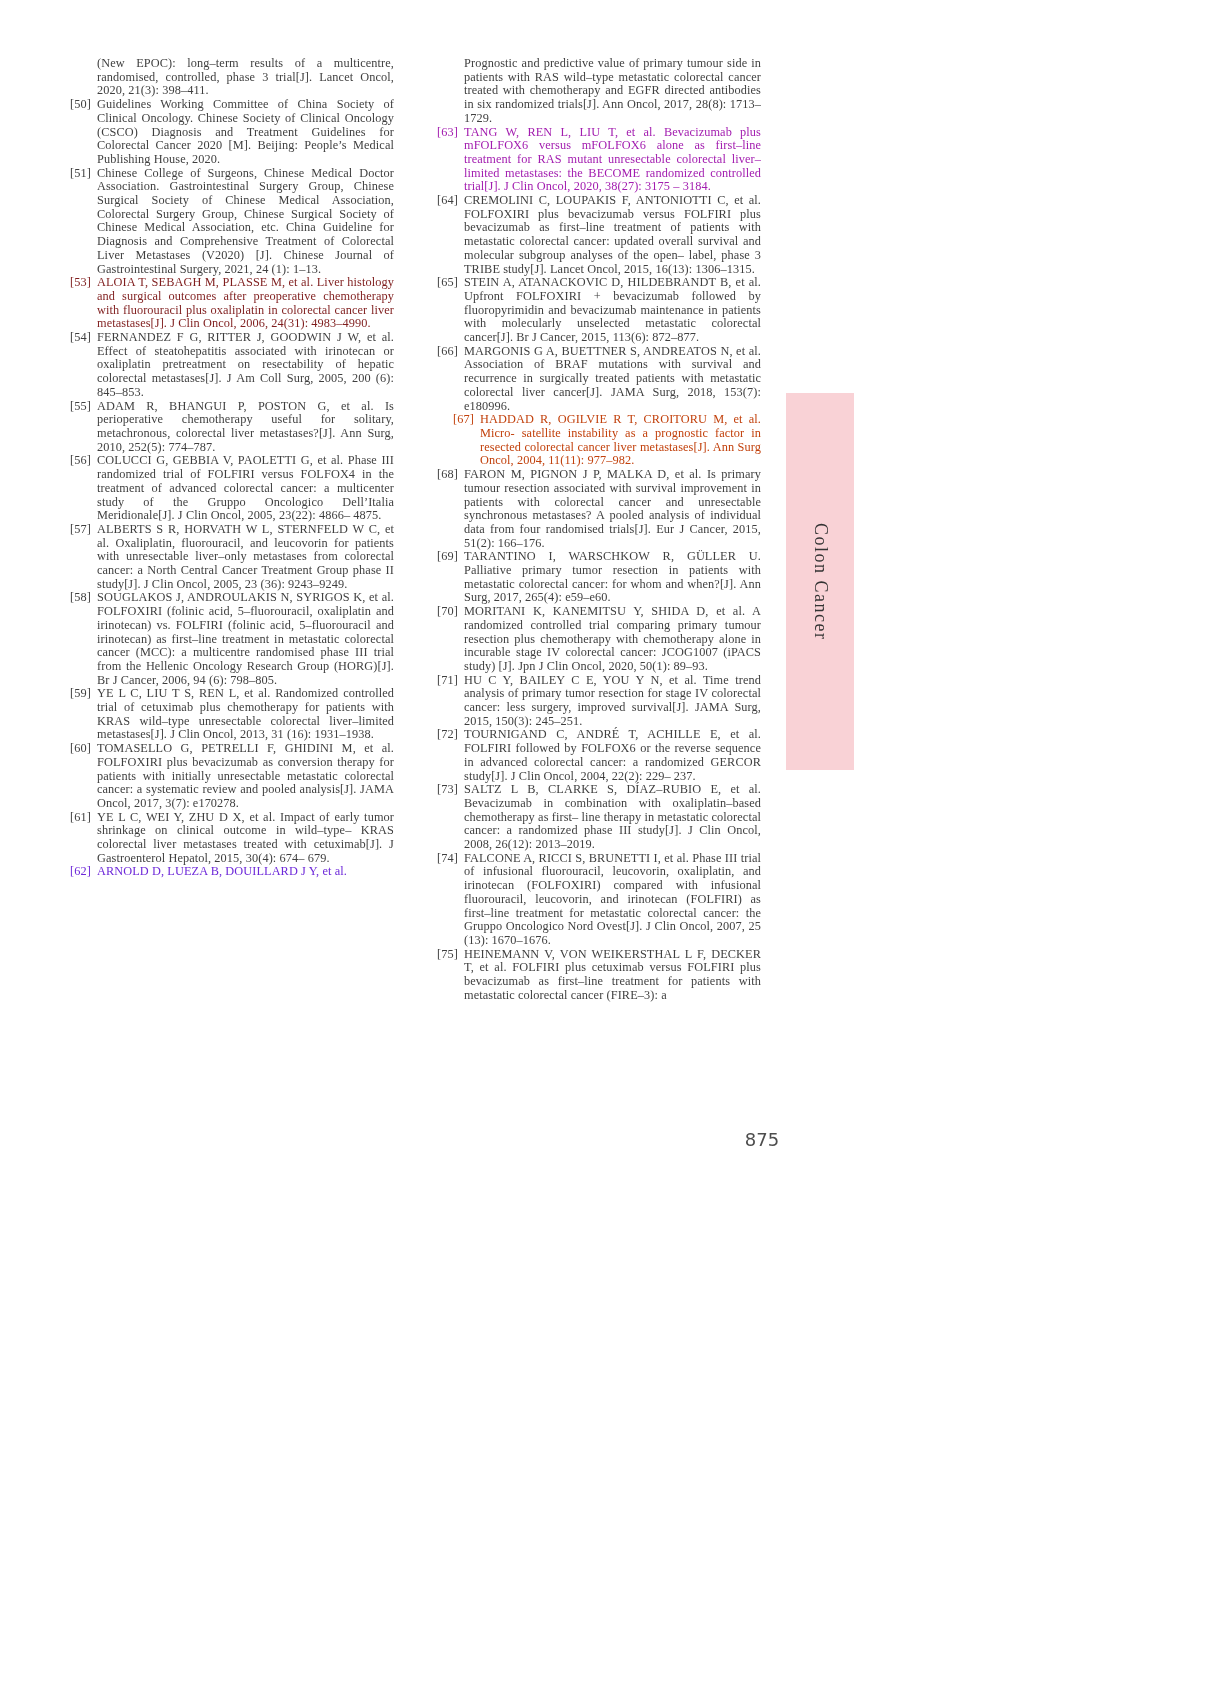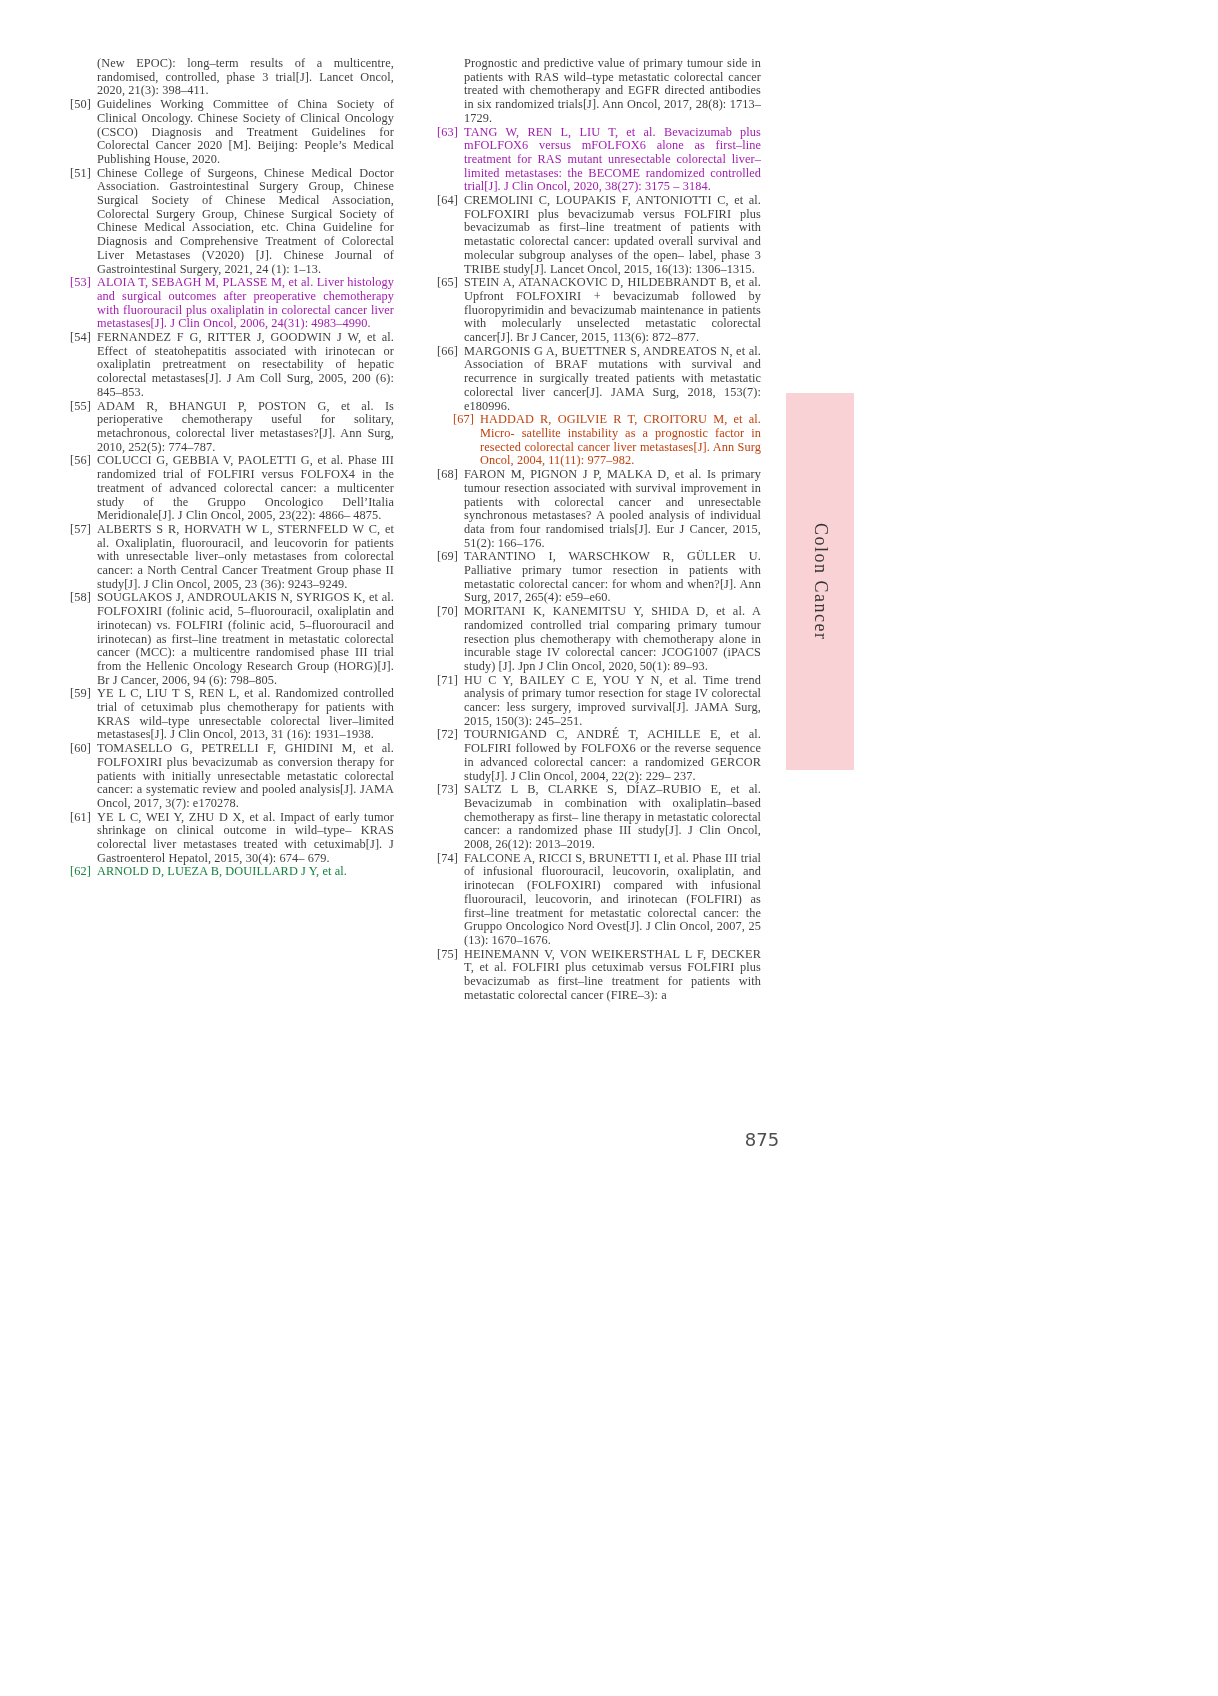--- a/index.html
+++ b/index.html
@@ -65,30 +65,30 @@
 </style>
 </head>
 <body>
 
 <div class="page">
 
   <div class="col col-left">
       <p class="ref" style="color: rgb(63, 63, 63);"><span class="ref-num"></span><span class="ref-text">(New EPOC): long–term results of a multicentre, randomised, controlled, phase 3 trial[J]. Lancet Oncol, 2020, 21(3): 398–411.</span></p>
       <p class="ref" style="color: rgb(63, 63, 63);"><span class="ref-num">[50]</span><span class="ref-text">Guidelines Working Committee of China Society of Clinical Oncology. Chinese Society of Clinical Oncology (CSCO) Diagnosis and Treatment Guidelines for Colorectal Cancer 2020 [M]. Beijing: People’s Medical Publishing House, 2020.</span></p>
       <p class="ref" style="color: rgb(63, 63, 63);"><span class="ref-num">[51]</span><span class="ref-text">Chinese College of Surgeons, Chinese Medical Doctor Association. Gastrointestinal Surgery Group, Chinese Surgical Society of Chinese Medical Association, Colorectal Surgery Group, Chinese Surgical Society of Chinese Medical Association, etc. China Guideline for Diagnosis and Comprehensive Treatment of Colorectal Liver Metastases (V2020) [J]. Chinese Journal of Gastrointestinal Surgery, 2021, 24 (1): 1–13.</span></p>
-      <p class="ref" style="color: #a21caf;"><span class="ref-num">[53]</span><span class="ref-text">ALOIA T, SEBAGH M, PLASSE M, et al. Liver histology and surgical outcomes after preoperative chemotherapy with fluorouracil plus oxaliplatin in colorectal cancer liver metastases[J]. J Clin Oncol, 2006, 24(31): 4983–4990.</span></p>
+      <p class="ref" style="color: #7f1d1d;"><span class="ref-num">[53]</span><span class="ref-text">ALOIA T, SEBAGH M, PLASSE M, et al. Liver histology and surgical outcomes after preoperative chemotherapy with fluorouracil plus oxaliplatin in colorectal cancer liver metastases[J]. J Clin Oncol, 2006, 24(31): 4983–4990.</span></p>
       <p class="ref" style="color: rgb(63, 63, 63);"><span class="ref-num">[54]</span><span class="ref-text">FERNANDEZ F G, RITTER J, GOODWIN J W, et al. Effect of steatohepatitis associated with irinotecan or oxaliplatin pretreatment on resectability of hepatic colorectal metastases[J]. J Am Coll Surg, 2005, 200 (6): 845–853.</span></p>
       <p class="ref" style="color: rgb(63, 63, 63);"><span class="ref-num">[55]</span><span class="ref-text">ADAM R, BHANGUI P, POSTON G, et al. Is perioperative chemotherapy useful for solitary, metachronous, colorectal liver metastases?[J]. Ann Surg, 2010, 252(5): 774–787.</span></p>
       <p class="ref" style="color: rgb(63, 63, 63);"><span class="ref-num">[56]</span><span class="ref-text">COLUCCI G, GEBBIA V, PAOLETTI G, et al. Phase III randomized trial of FOLFIRI versus FOLFOX4 in the treatment of advanced colorectal cancer: a multicenter study of the Gruppo Oncologico Dell’Italia Meridionale[J]. J Clin Oncol, 2005, 23(22): 4866– 4875.</span></p>
       <p class="ref" style="color: rgb(63, 63, 63);"><span class="ref-num">[57]</span><span class="ref-text">ALBERTS S R, HORVATH W L, STERNFELD W C, et al. Oxaliplatin, fluorouracil, and leucovorin for patients with unresectable liver–only metastases from colorectal cancer: a North Central Cancer Treatment Group phase II study[J]. J Clin Oncol, 2005, 23 (36): 9243–9249.</span></p>
       <p class="ref" style="color: rgb(63, 63, 63);"><span class="ref-num">[58]</span><span class="ref-text">SOUGLAKOS J, ANDROULAKIS N, SYRIGOS K, et al. FOLFOXIRI (folinic acid, 5–fluorouracil, oxaliplatin and irinotecan) vs. FOLFIRI (folinic acid, 5–fluorouracil and irinotecan) as first–line treatment in metastatic colorectal cancer (MCC): a multicentre randomised phase III trial from the Hellenic Oncology Research Group (HORG)[J]. Br J Cancer, 2006, 94 (6): 798–805.</span></p>
       <p class="ref" style="color: rgb(63, 63, 63);"><span class="ref-num">[59]</span><span class="ref-text">YE L C, LIU T S, REN L, et al. Randomized controlled trial of cetuximab plus chemotherapy for patients with KRAS wild–type unresectable colorectal liver–limited metastases[J]. J Clin Oncol, 2013, 31 (16): 1931–1938.</span></p>
       <p class="ref" style="color: rgb(63, 63, 63);"><span class="ref-num">[60]</span><span class="ref-text">TOMASELLO G, PETRELLI F, GHIDINI M, et al. FOLFOXIRI plus bevacizumab as conversion therapy for patients with initially unresectable metastatic colorectal cancer: a systematic review and pooled analysis[J]. JAMA Oncol, 2017, 3(7): e170278.</span></p>
       <p class="ref" style="color: rgb(63, 63, 63);"><span class="ref-num">[61]</span><span class="ref-text">YE L C, WEI Y, ZHU D X, et al. Impact of early tumor shrinkage on clinical outcome in wild–type– KRAS colorectal liver metastases treated with cetuximab[J]. J Gastroenterol Hepatol, 2015, 30(4): 674– 679.</span></p>
-      <p class="ref" style="color: #15803d;"><span class="ref-num">[62]</span><span class="ref-text">ARNOLD D, LUEZA B, DOUILLARD J Y, et al.</span></p>
+      <p class="ref" style="color: #6d28d9;"><span class="ref-num">[62]</span><span class="ref-text">ARNOLD D, LUEZA B, DOUILLARD J Y, et al.</span></p>
     </div>
 
   <div class="col col-right">
       <p class="ref" style="color: rgb(63, 63, 63);"><span class="ref-num"></span><span class="ref-text">Prognostic and predictive value of primary tumour side in patients with RAS wild–type metastatic colorectal cancer treated with chemotherapy and EGFR directed antibodies in six randomized trials[J]. Ann Oncol, 2017, 28(8): 1713–1729.</span></p>
       <p class="ref" style="color: #a21caf; font-family: Liberation Serif, serif;"><span class="ref-num">[63]</span><span class="ref-text">TANG W, REN L, LIU T, et al. Bevacizumab plus mFOLFOX6 versus mFOLFOX6 alone as first–line treatment for RAS mutant unresectable colorectal liver–limited metastases: the BECOME randomized controlled trial[J]. J Clin Oncol, 2020, 38(27): 3175 – 3184.</span></p>
       <p class="ref" style="color: rgb(63, 63, 63);"><span class="ref-num">[64]</span><span class="ref-text">CREMOLINI C, LOUPAKIS F, ANTONIOTTI C, et al. FOLFOXIRI plus bevacizumab versus FOLFIRI plus bevacizumab as first–line treatment of patients with metastatic colorectal cancer: updated overall survival and molecular subgroup analyses of the open– label, phase 3 TRIBE study[J]. Lancet Oncol, 2015, 16(13): 1306–1315.</span></p>
       <p class="ref" style="color: rgb(63, 63, 63);"><span class="ref-num">[65]</span><span class="ref-text">STEIN A, ATANACKOVIC D, HILDEBRANDT B, et al. Upfront FOLFOXIRI + bevacizumab followed by fluoropyrimidin and bevacizumab maintenance in patients with molecularly unselected metastatic colorectal cancer[J]. Br J Cancer, 2015, 113(6): 872–877.</span></p>
       <p class="ref" style="color: rgb(63, 63, 63);"><span class="ref-num">[66]</span><span class="ref-text">MARGONIS G A, BUETTNER S, ANDREATOS N, et al. Association of BRAF mutations with survival and recurrence in surgically treated patients with metastatic colorectal liver cancer[J]. JAMA Surg, 2018, 153(7): e180996.</span></p>
       <p class="ref" style="color: #c2410c; margin-left: 16px;"><span class="ref-num">[67]</span><span class="ref-text">HADDAD R, OGILVIE R T, CROITORU M, et al. Micro- satellite instability as a prognostic factor in resected colorectal cancer liver metastases[J]. Ann Surg Oncol, 2004, 11(11): 977–982.</span></p>
       <p class="ref" style="color: rgb(63, 63, 63);"><span class="ref-num">[68]</span><span class="ref-text">FARON M, PIGNON J P, MALKA D, et al. Is primary tumour resection associated with survival improvement in patients with colorectal cancer and unresectable synchronous metastases? A pooled analysis of individual data from four randomised trials[J]. Eur J Cancer, 2015, 51(2): 166–176.</span></p>

